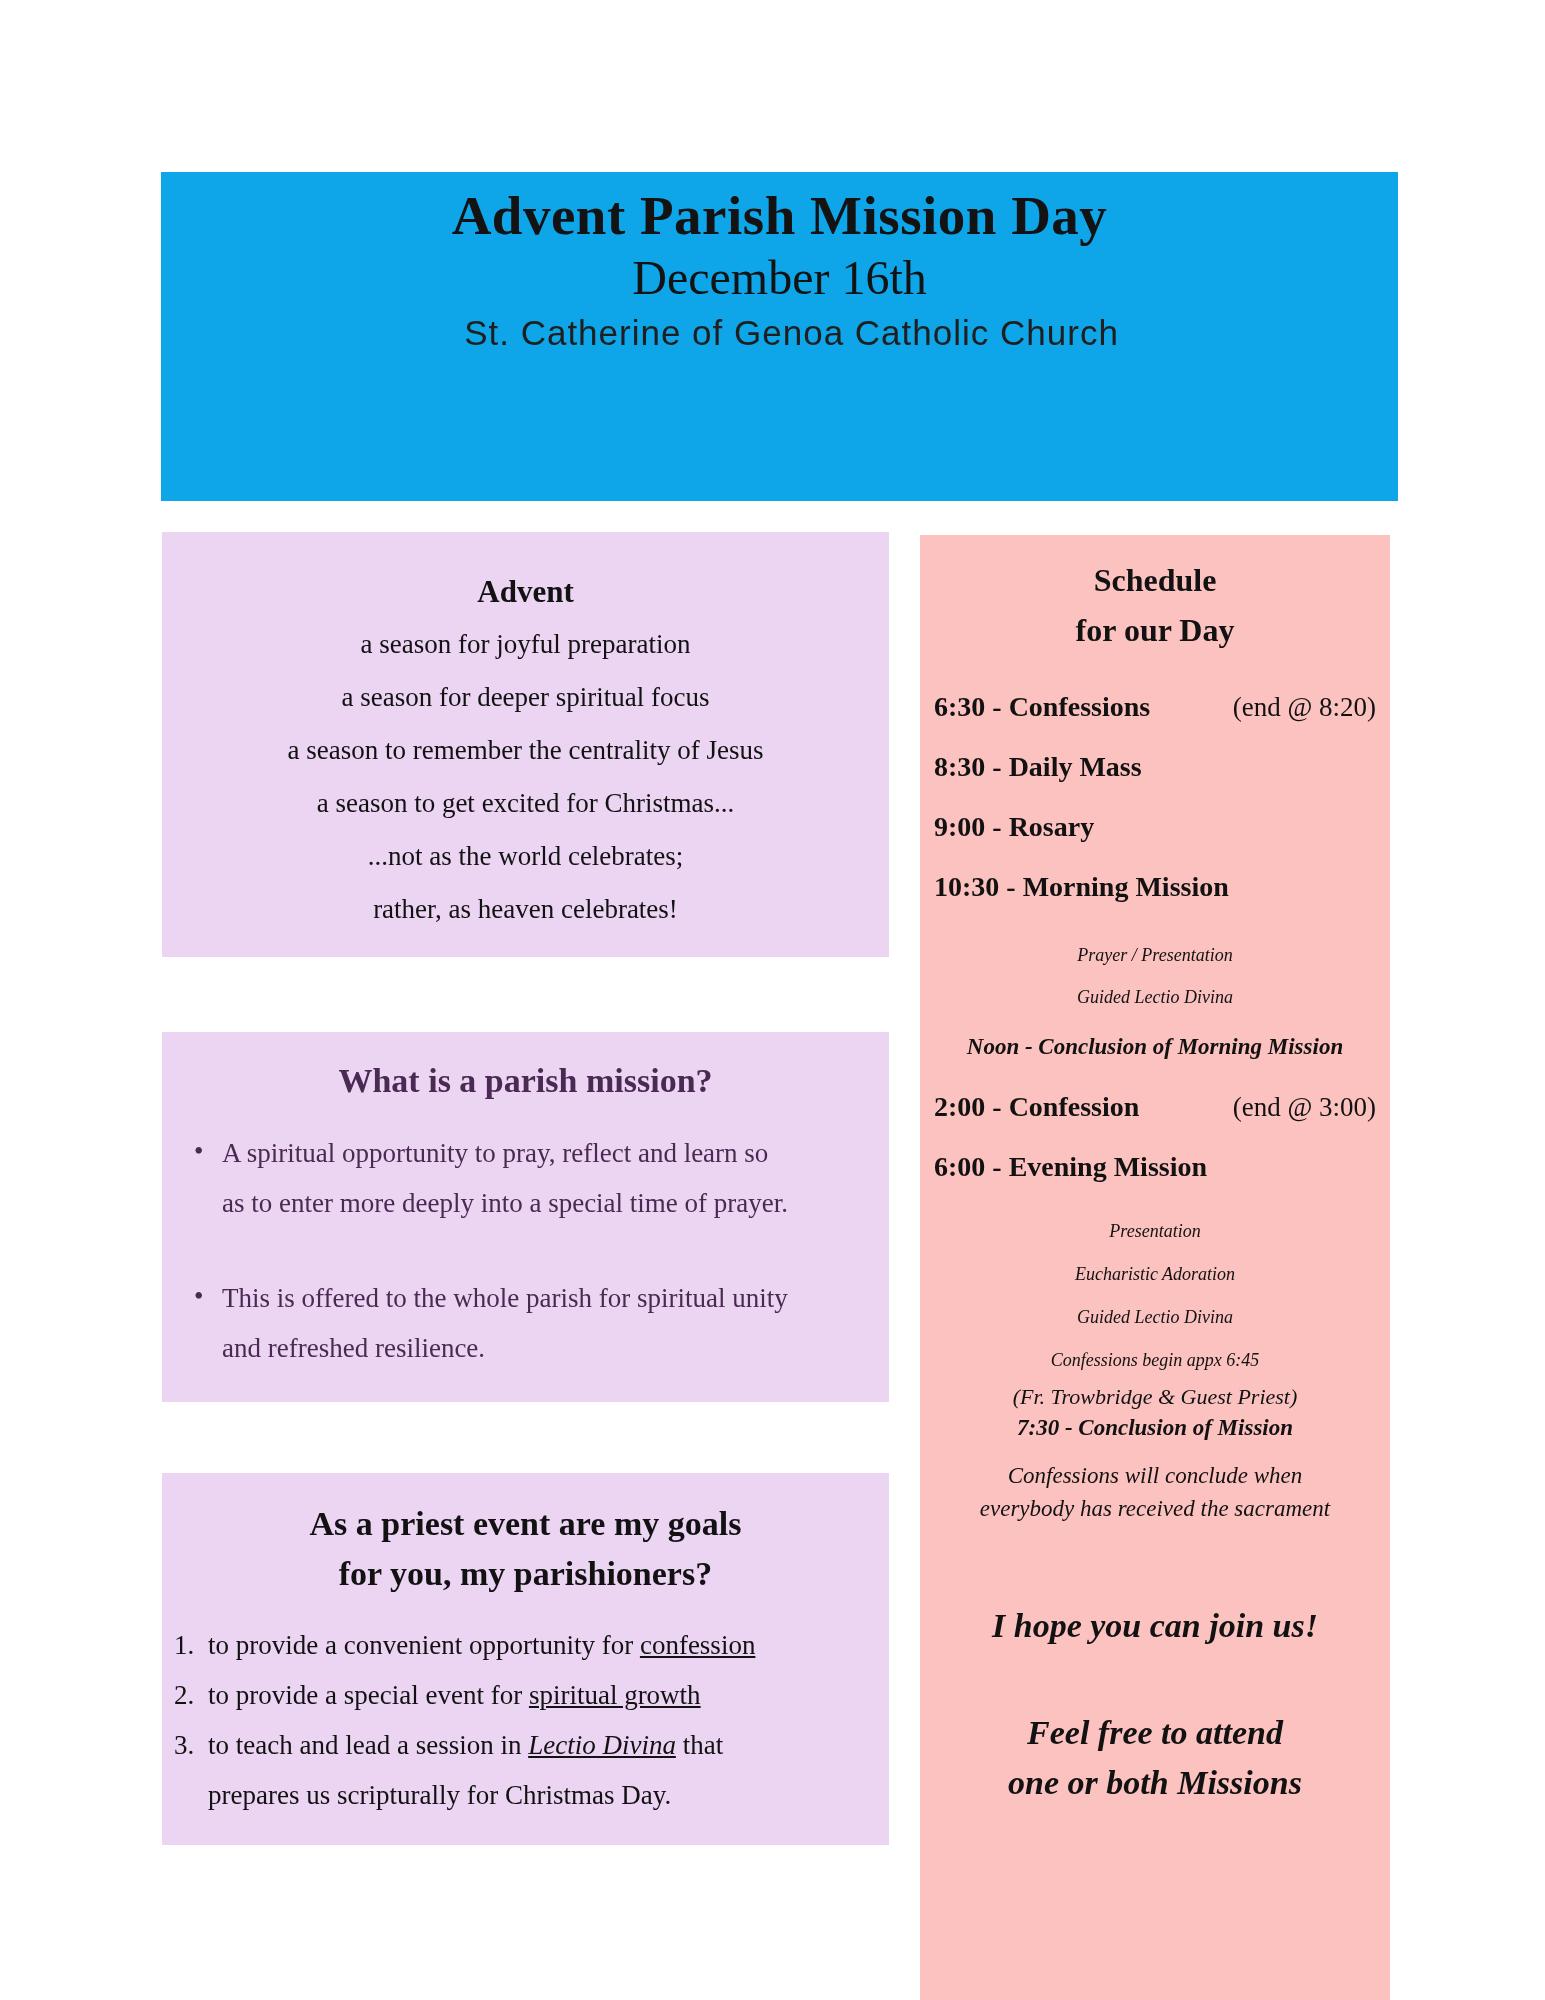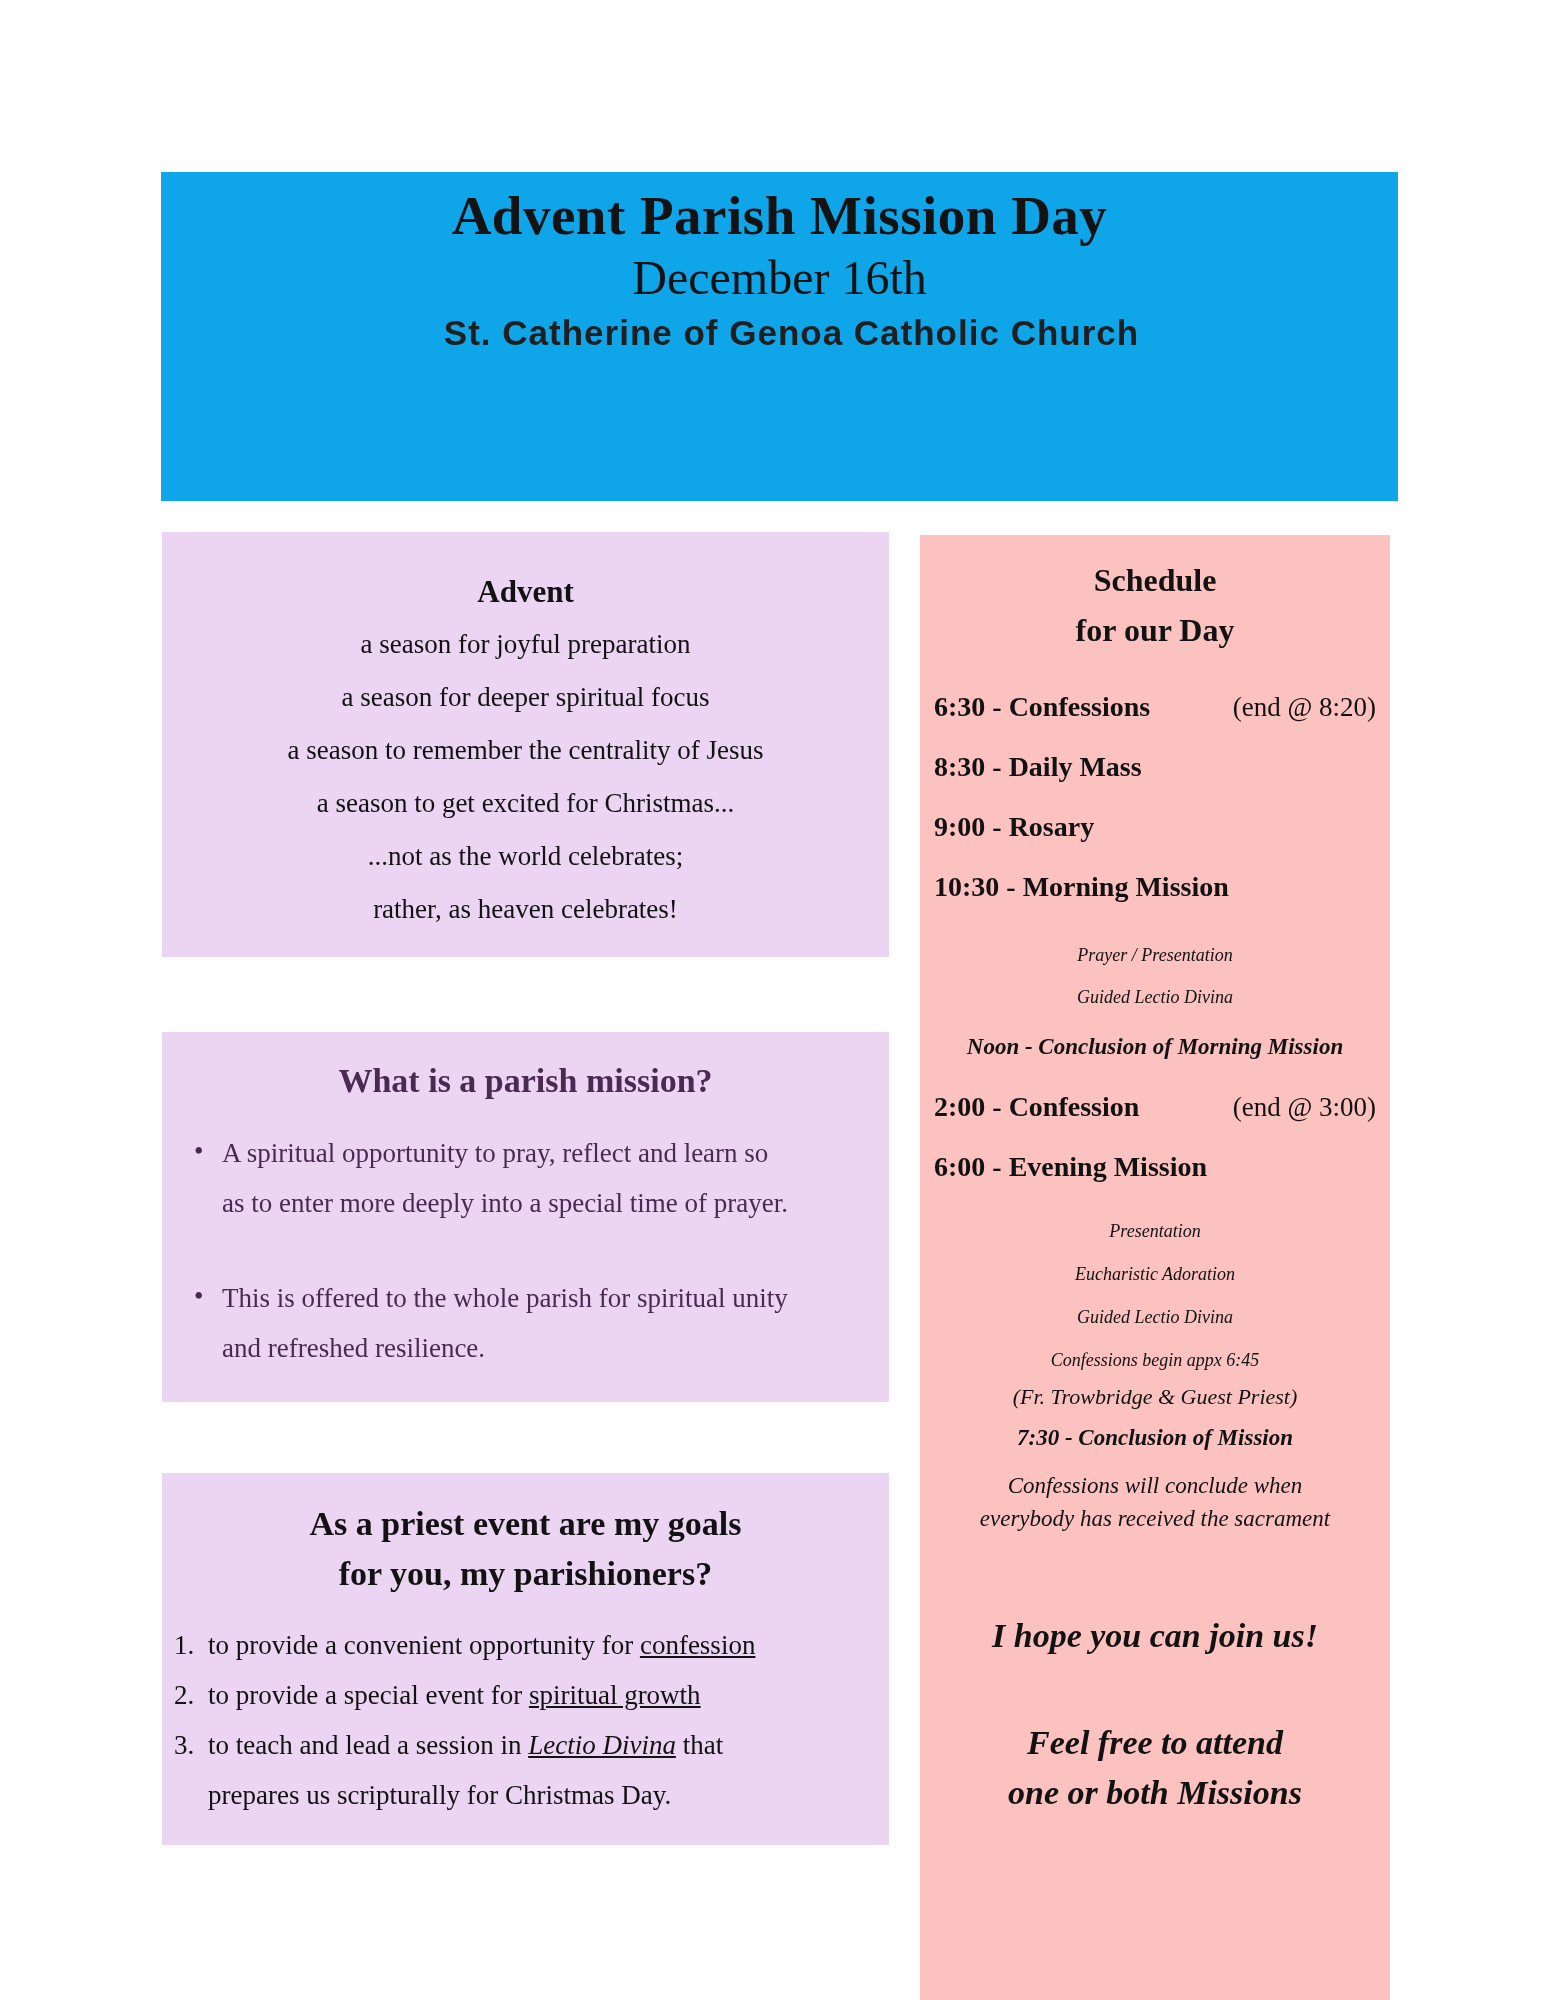--- a/index.html
+++ b/index.html
@@ -23,21 +23,21 @@
     line-height: 60px; letter-spacing: 0.5px;
     color: #131313;
   }
   .banner-date {
     font-size: 48px; font-weight: 500;
     line-height: 64px;
     color: #131313;
   }
   .banner-church {
     font-family: "Liberation Sans", sans-serif;
-    font-size: 35px; font-weight: 700;
+    font-size: 35px; font-weight: 400;
     line-height: 46px; letter-spacing: 1px;
     color: #1f1f1f;
     margin-left: 24px;
   }
 
   .lav-box {
     position: absolute; left: 162px; width: 727px;
     background: #ecd4f3;
   }
 
@@ -74,21 +74,21 @@
   .sched-row-first { margin-top: 35px; }
   .sched-row + .sched-row { margin-top: 26px; }
   .sched-note { font-size: 27px; font-weight: 400; }
   .sched-center { text-align: center; font-style: italic; font-size: 18px; line-height: 42px; }
   .morning-details { margin-top: 30px; }
   .noon-line { margin-top: 13px; text-align: center; font-style: italic; font-weight: 700; font-size: 23px; line-height: 32px; }
   .row-afternoon { margin-top: 27px; }
   .row-evening { margin-top: 26px; }
   .evening-details { margin-top: 26px; line-height: 43px; }
   .priest-note { text-align: center; font-style: italic; font-size: 22px; line-height: 30px; }
-  .conclusion-line { margin-top: 10px; text-align: center; font-style: italic; font-weight: 700; font-size: 23px; line-height: 32px; }
+  .conclusion-line { margin-top: 0; text-align: center; font-style: italic; font-weight: 700; font-size: 23px; line-height: 32px; }
   .closing-note { margin-top: 15px; text-align: center; font-style: italic; font-size: 23px; line-height: 33px; }
   .hope-line { margin-top: 78px; text-align: center; font-style: italic; font-weight: 700; font-size: 34px; line-height: 46px; }
   .attend-lines { margin-top: 59px; text-align: center; font-style: italic; font-weight: 700; font-size: 34px; line-height: 50px; }
 </style>
 </head>
 <body>
 
 <header class="banner">
   <div class="banner-title">Advent Parish Mission Day</div>
   <div class="banner-date">December 16th</div>

